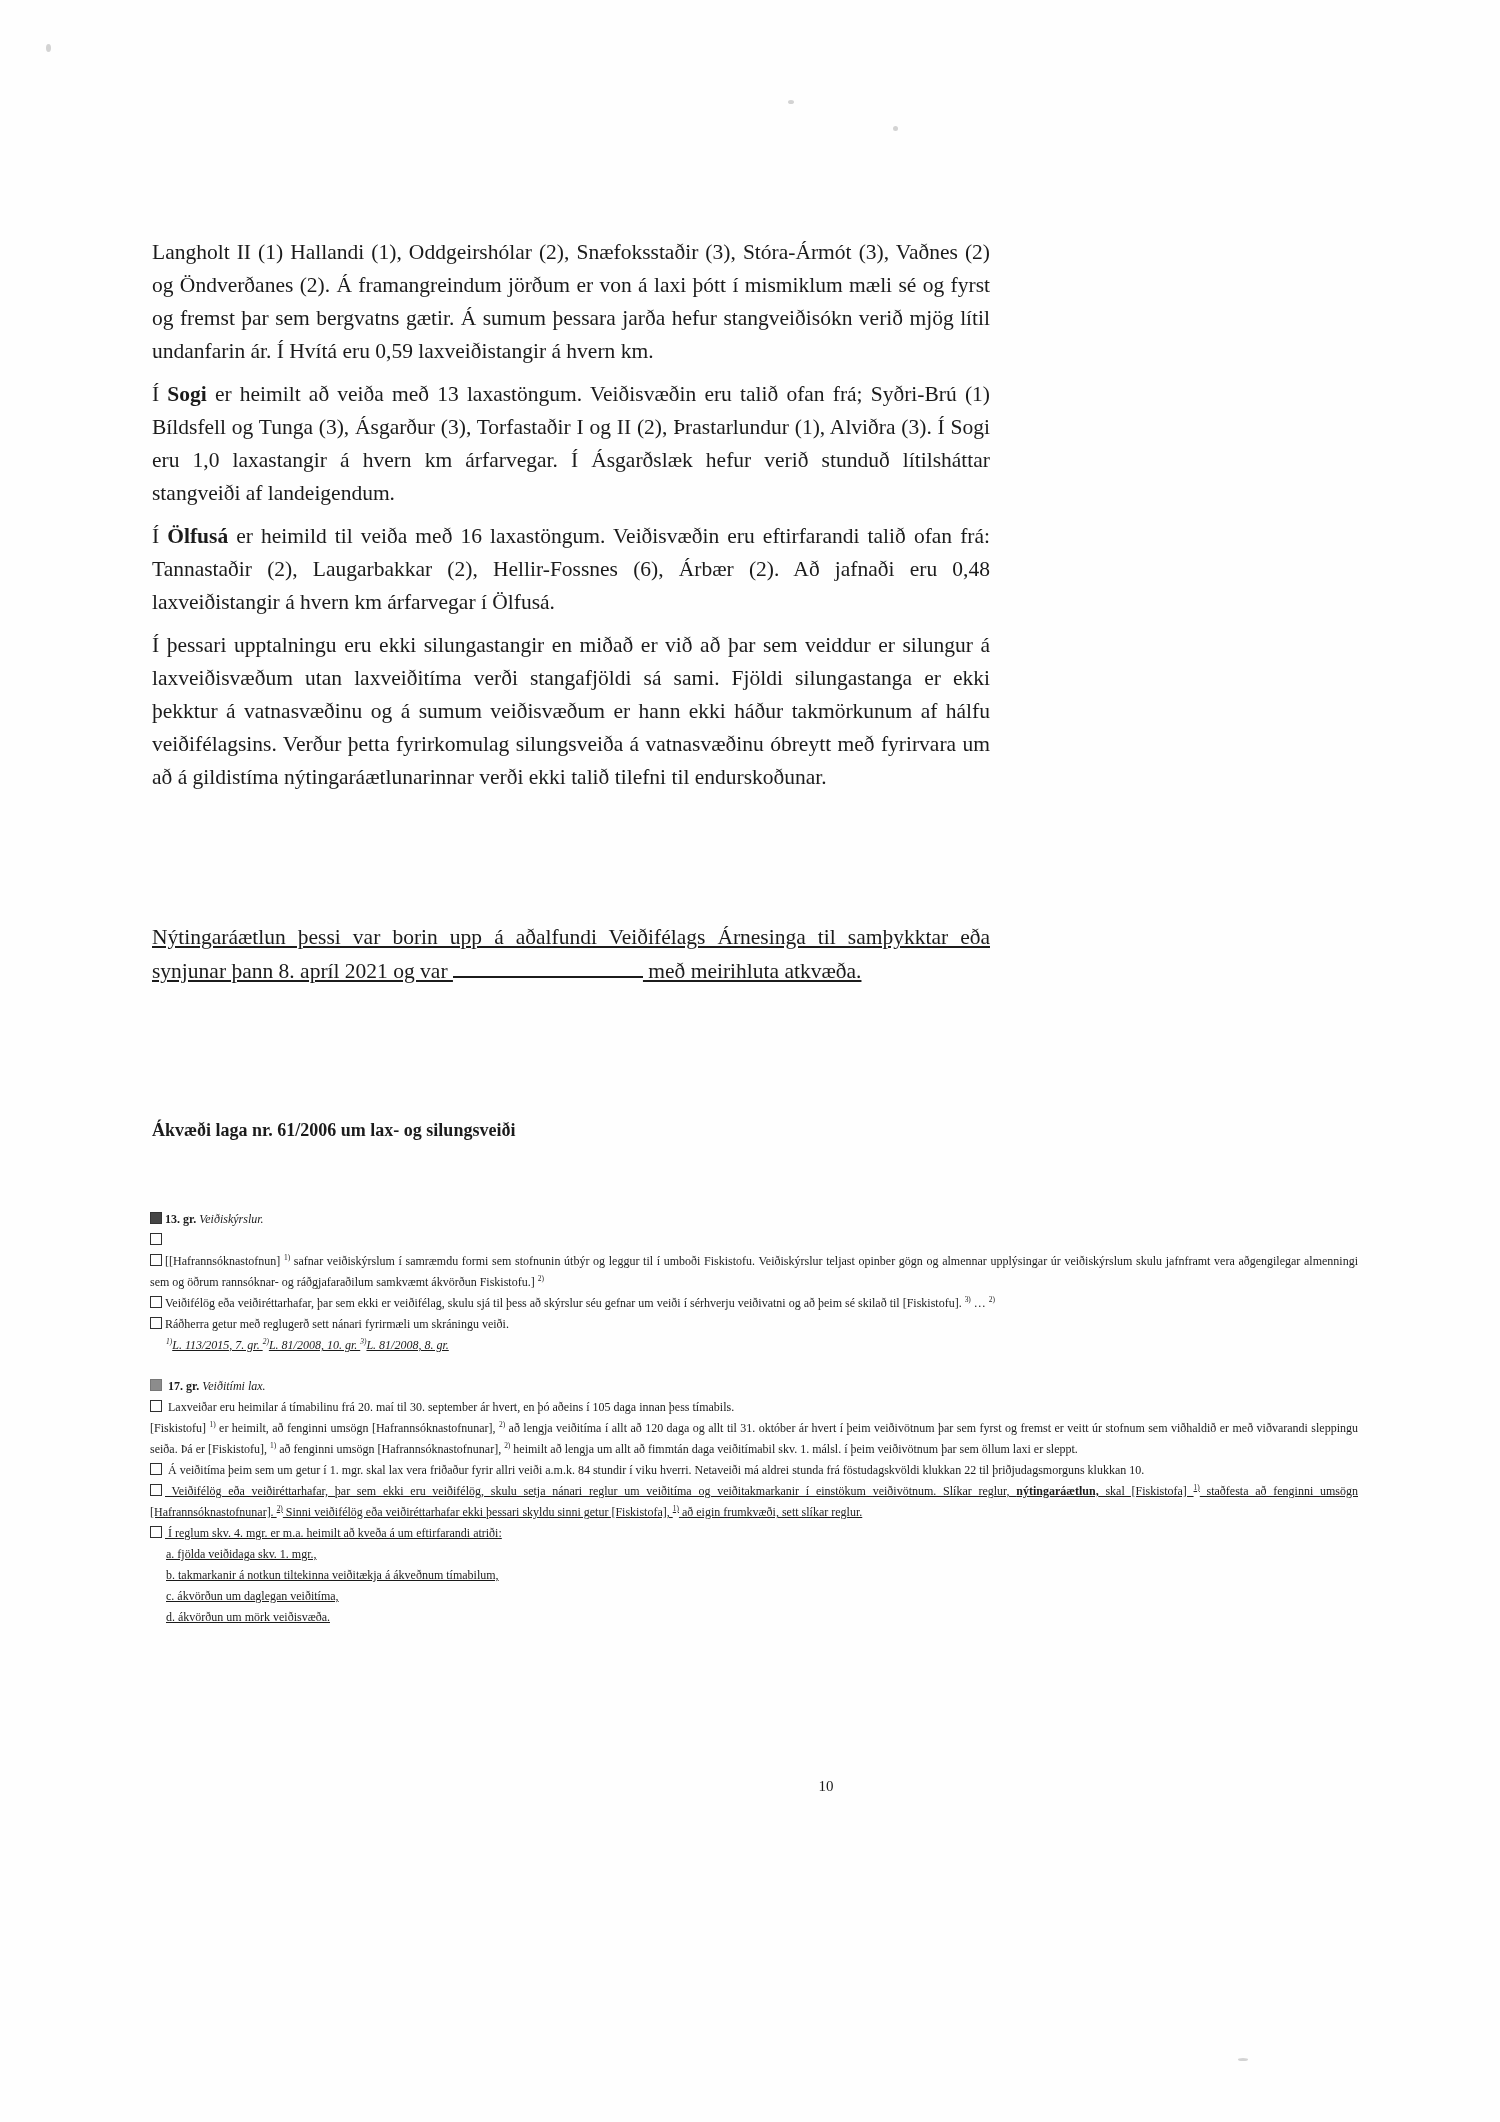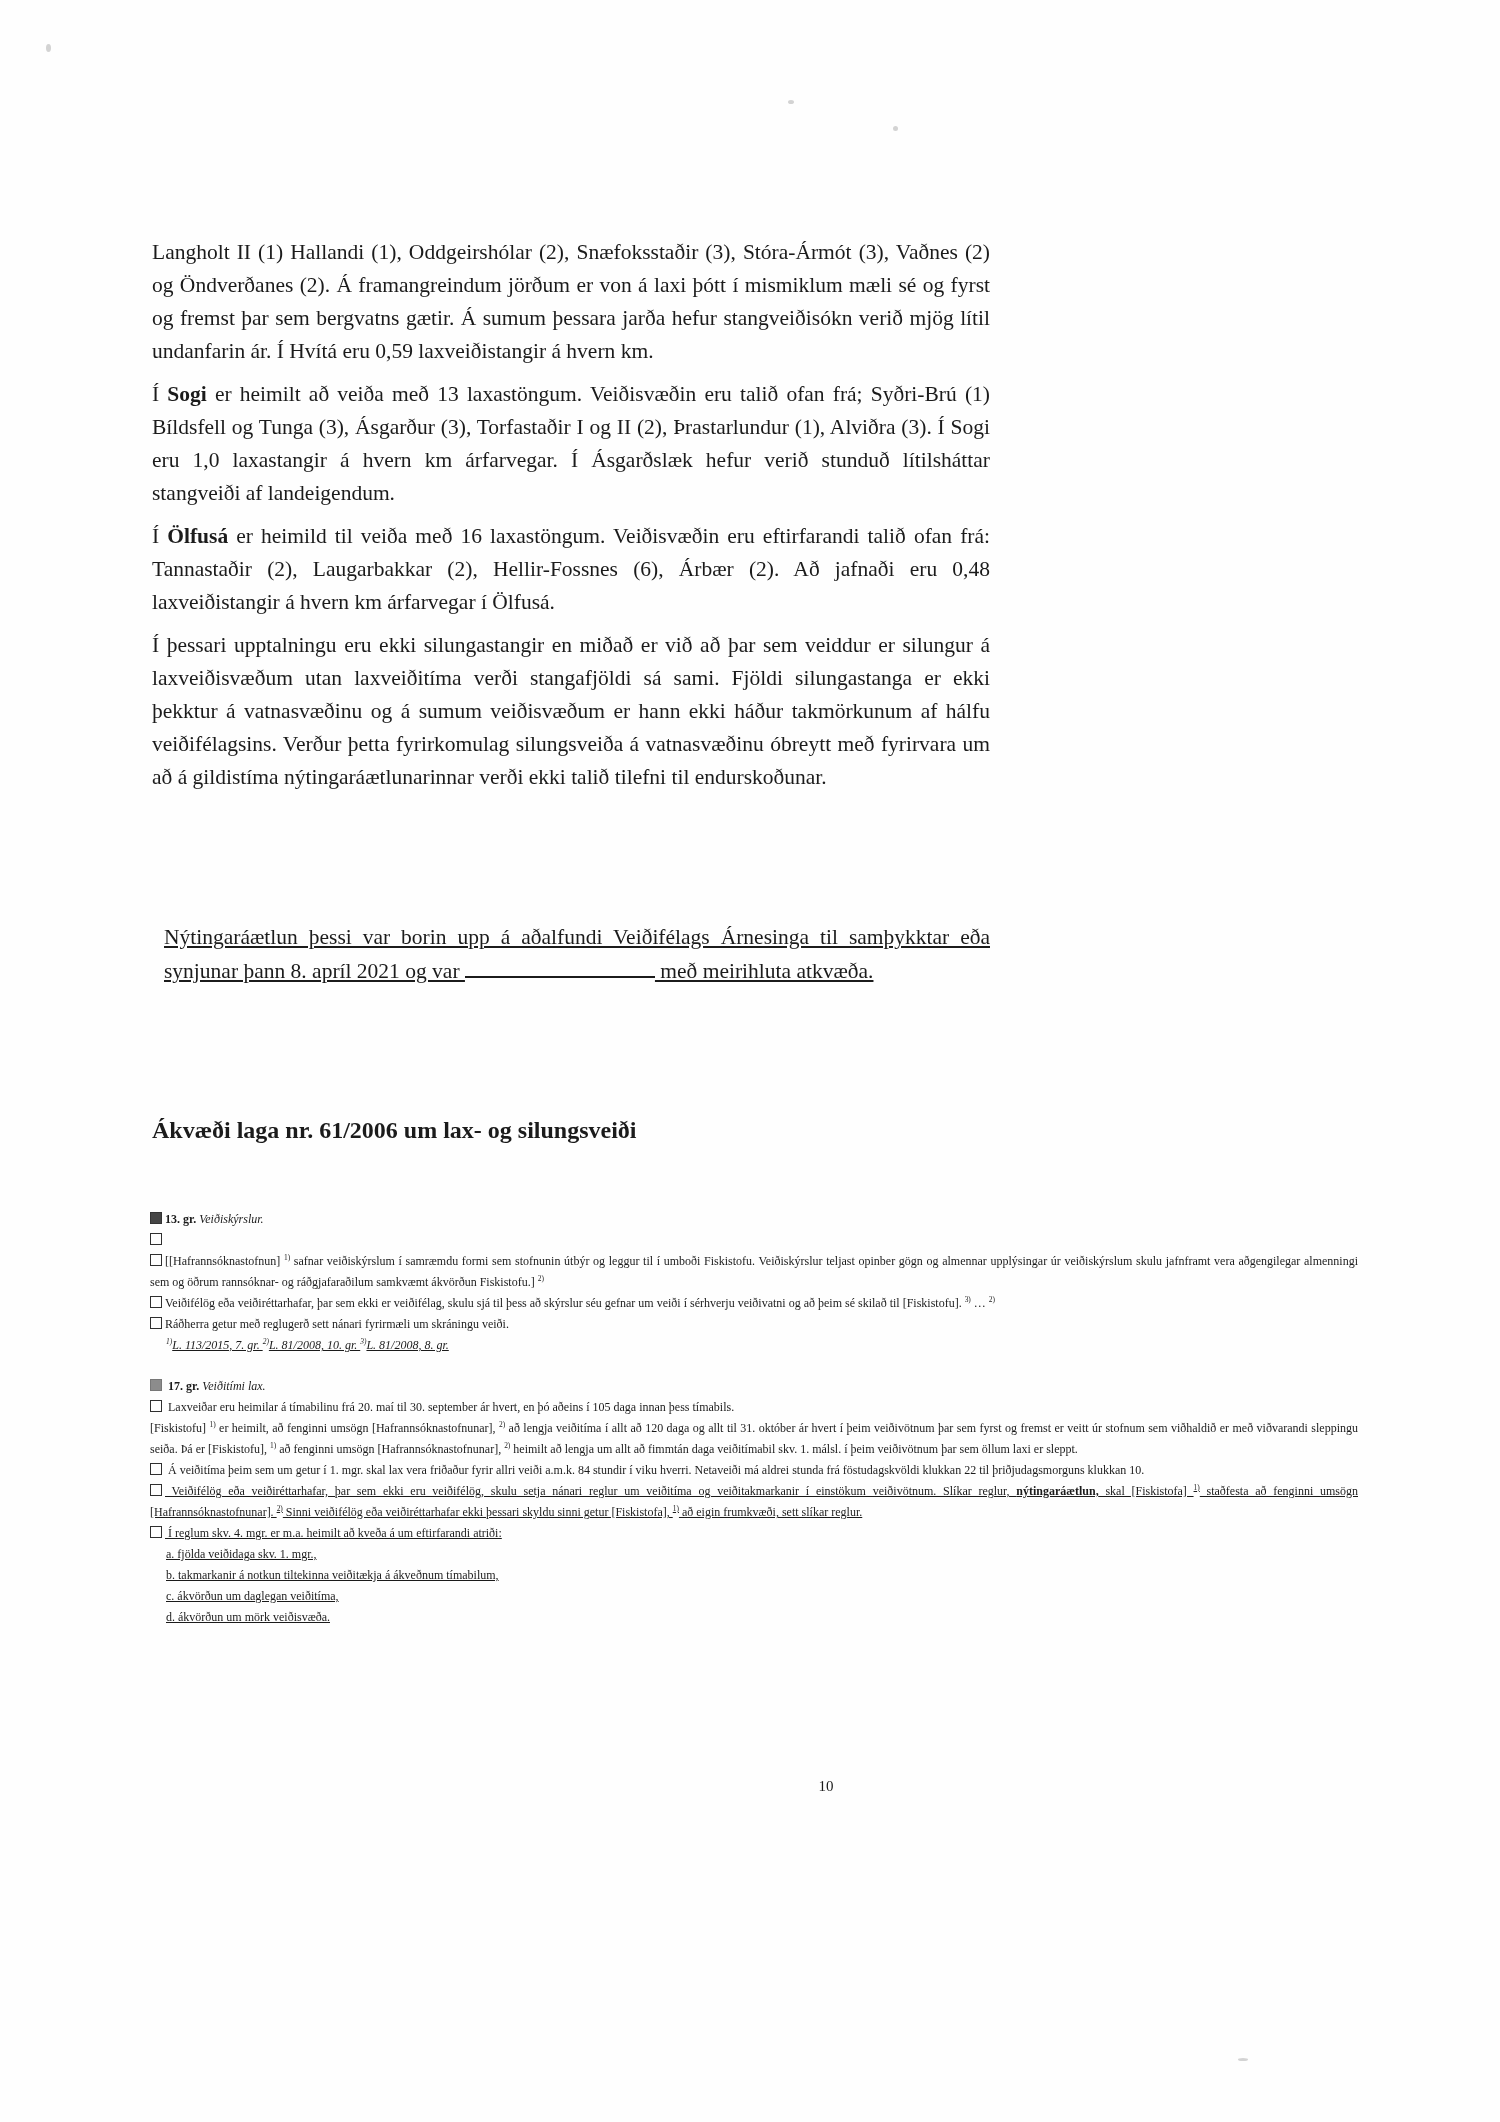--- a/index.html
+++ b/index.html
@@ -26,24 +26,23 @@
     font-size: 21.5px;
     line-height: 33px;
     text-align: justify;
     margin-bottom: 10px;
   }
   .motion-p {
     font-size: 21.5px;
     line-height: 34px;
     text-align: justify;
     margin-top: 126px;
-    margin-left: 12px;
   }
   .law-heading {
-    font-size: 24px;
+    font-size: 18px;
     line-height: 33px;
     font-weight: bold;
     margin-top: 126px;
   }
 
   .fp {
     font-size: 12px;
     line-height: 21px;
     text-align: justify;
   }

